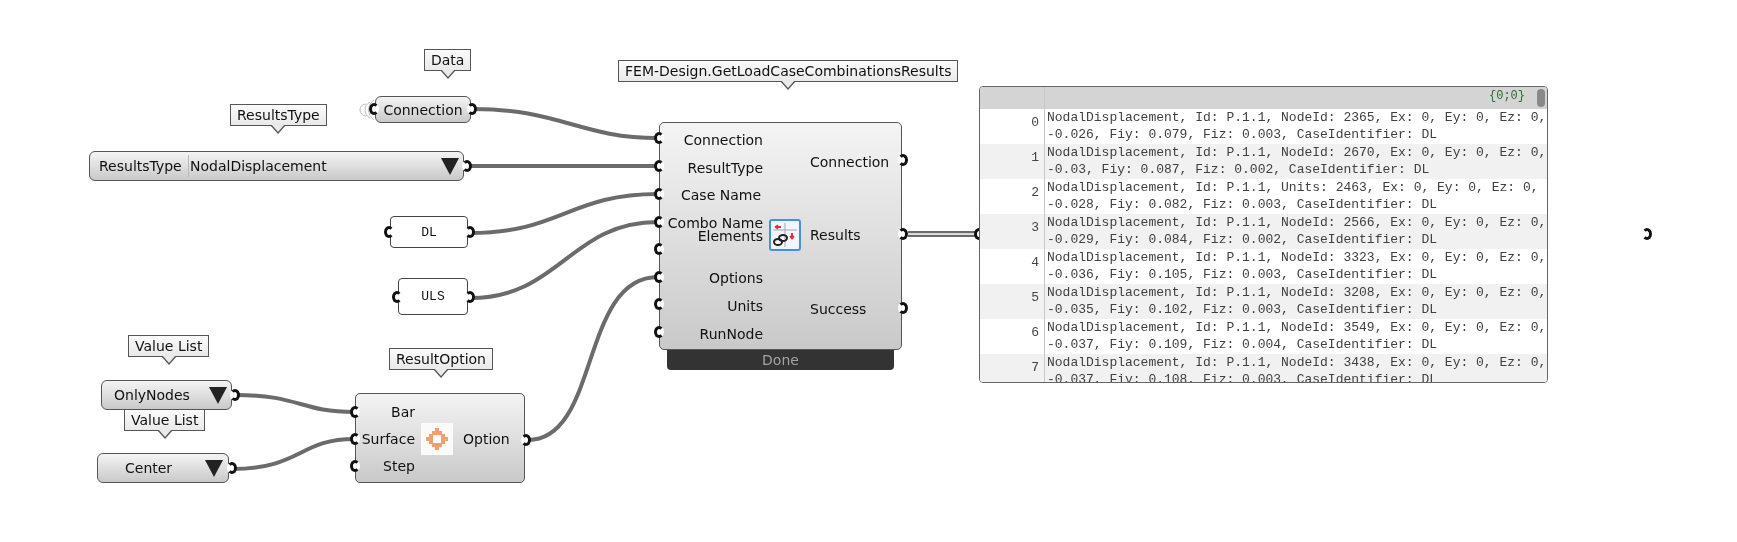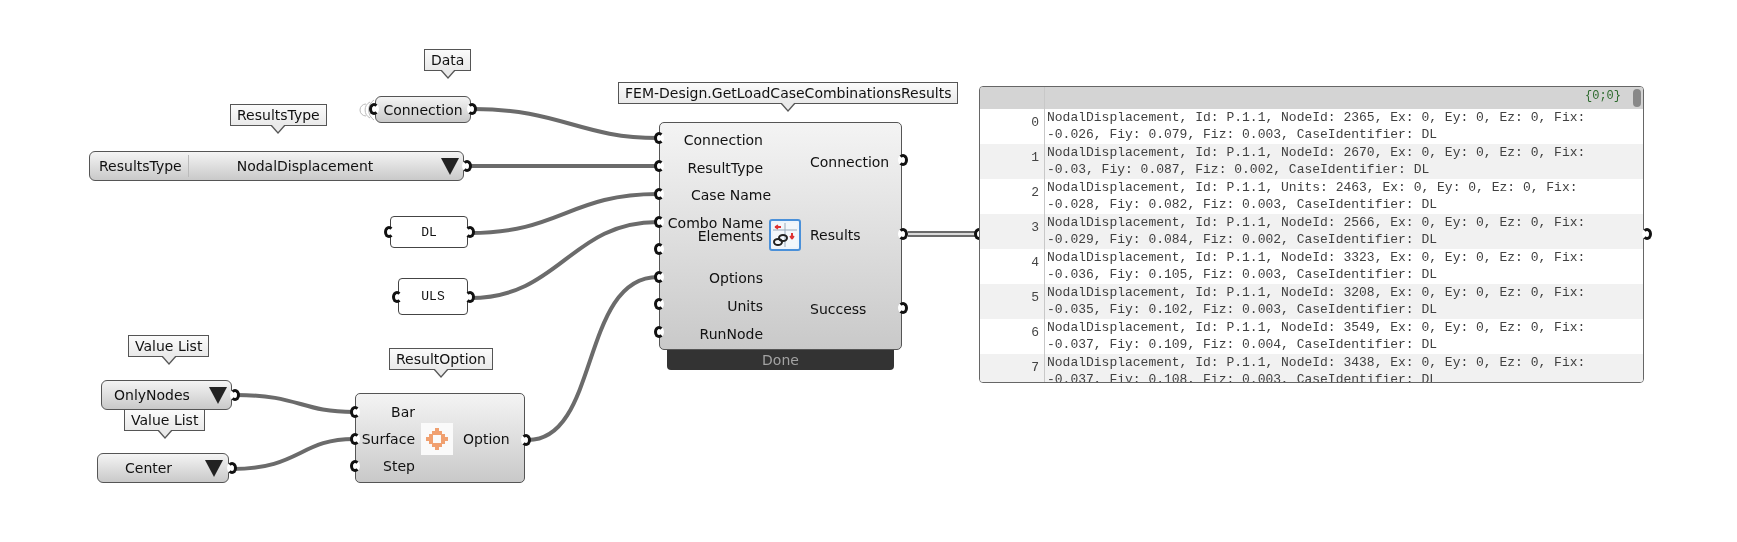--- a/index.html
+++ b/index.html
@@ -58,21 +58,21 @@
     border-top: 17px solid #222;
   }
 
   .done-bar {
     position: absolute; background: #333; color: #a3a3a3; font-size: 14px;
     text-align: center; line-height: 20px; border-radius: 0 0 4px 4px;
   }
 
   
   .panel {
-    position: absolute; left: 979px; top: 86px; width: 665px; height: 297px;
+    position: absolute; left: 979px; top: 86px; width: 569px; height: 297px;
     border: 1px solid #666; border-radius: 4px; background: #fff; overflow: hidden;
     box-sizing: border-box;
   }
   .panel-header {
     position: absolute; left: 0; top: 0; right: 0; height: 22px; background: #d4d4d4;
   }
   .panel-header .path {
     position: absolute; right: 22px; top: 2px; font-family: "Liberation Mono", monospace;
     font-size: 12px; color: #2e6b2e;
   }
@@ -136,42 +136,42 @@
 <div class="comp" style="left:375px; top:96px; width:96px; height:27px; border-radius:6px;">
   <div class="label" style="left:0; right:0; top:4px; text-align:center;">Connection</div>
 </div>
 <div class="grip in" style="left:369px; top:103px;"></div>
 <div class="grip out" style="left:467px; top:103px;"></div>
 
 <div class="bubble" style="left:230px; top:104px;">ResultsType</div>
 <div class="comp" style="left:89px; top:151px; width:375px; height:30px; border-radius:6px;">
   <div class="label" style="left:9px; top:5px;">ResultsType</div>
   <div class="abs" style="left:98px; top:3px; width:1px; height:22px; background:#bbb;"></div>
-  <div class="label" style="left:100px; width:230px; top:5px; text-align:center;">NodalDisplacement</div>
+  <div class="label" style="left:100px; width:230px; top:5px; ">NodalDisplacement</div>
   <div class="dropdown-arrow" style="left:351px; top:6px;"></div>
 </div>
 <div class="grip out" style="left:462px; top:160px;"></div>
 
 <div class="whitebox" style="left:390px; top:216px; width:78px; height:32px;">
   <span>DL</span>
 </div>
 <div class="grip in" style="left:384px; top:226px;"></div>
 <div class="grip out" style="left:465px; top:226px;"></div>
 
 <div class="whitebox" style="left:398px; top:278px; width:70px; height:37px;">
   <span>ULS</span>
 </div>
 <div class="grip in" style="left:392px; top:291px;"></div>
 <div class="grip out" style="left:465px; top:291px;"></div>
 
-<div class="bubble" style="left:618px; top:82px;">FEM-Design.GetLoadCaseCombinationsResults</div>
+<div class="bubble" style="left:618px; top:60px;">FEM-Design.GetLoadCaseCombinationsResults</div>
 <div class="comp" style="left:659px; top:122px; width:243px; height:228px;">
   <div class="label r" style="right:138px; top:8px;">Connection</div>
   <div class="label r" style="right:138px; top:36px;">ResultType</div>
-  <div class="label r" style="right:130px; top:63px;text-align:center;">Case Name</div>
+  <div class="label r" style="right:140px; top:63px;text-align:center;">Case Name</div>
   <div class="label r" style="right:138px; top:91px;">Combo Name</div>
   <div class="label r" style="right:138px; top:104px;">Elements</div>
   <div class="label r" style="right:138px; top:146px;margin-left:22px;">Options</div>
   <div class="label r" style="right:138px; top:174px;">Units</div>
   <div class="label r" style="right:138px; top:202px;">RunNode</div>
 
   <div class="icon-box" style="left:109px; top:96px;">
     <svg width="28" height="28" viewBox="0 0 28 28">
       <rect x="2" y="2" width="24" height="24" fill="#f3f7fb"></rect>
       <line x1="2" y1="9" x2="26" y2="9" stroke="#9ab" stroke-width="1"></line>

